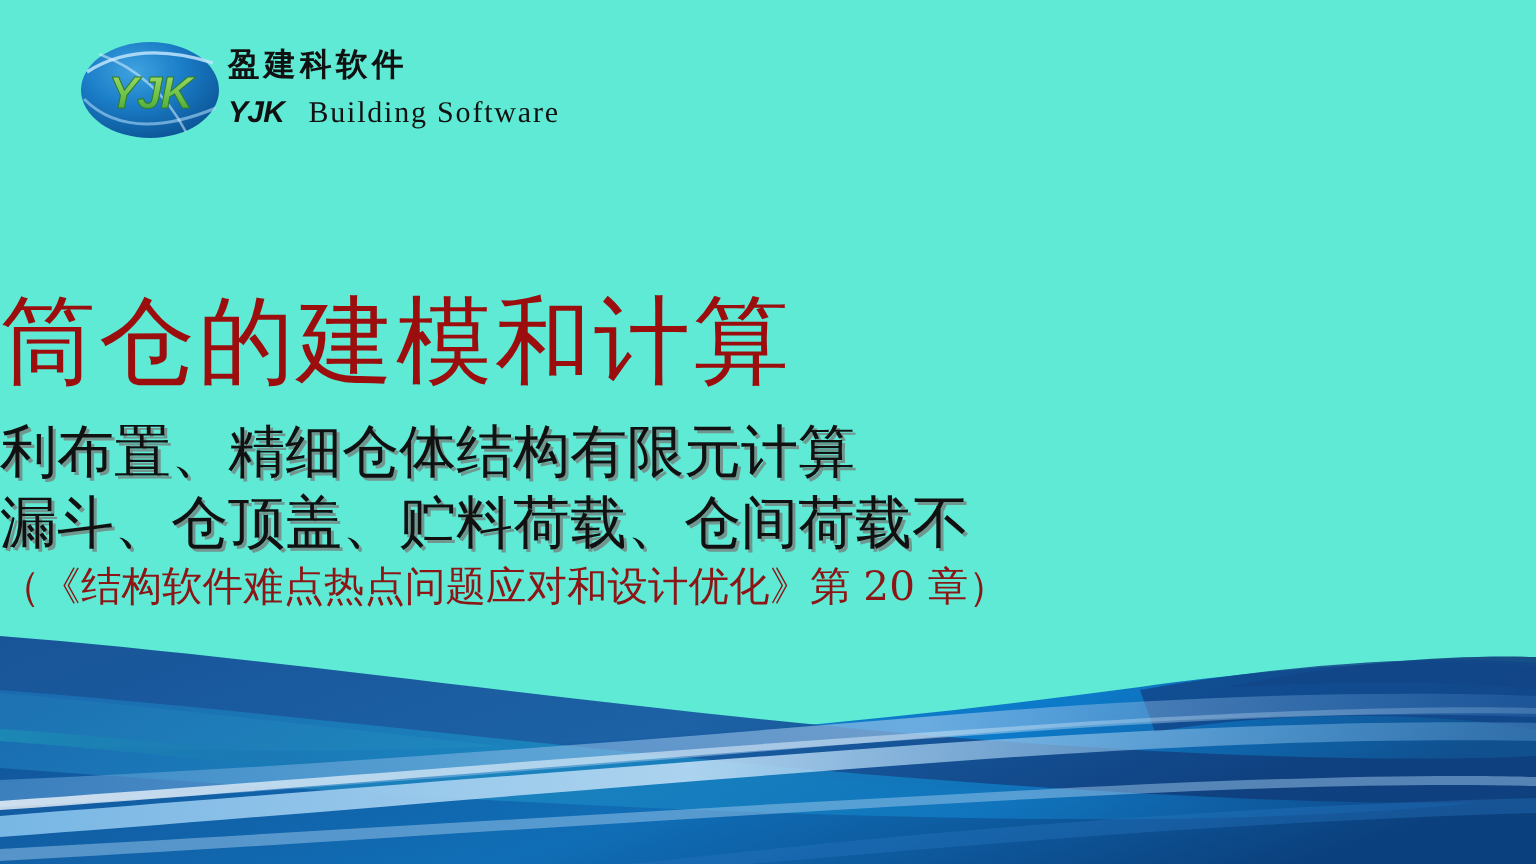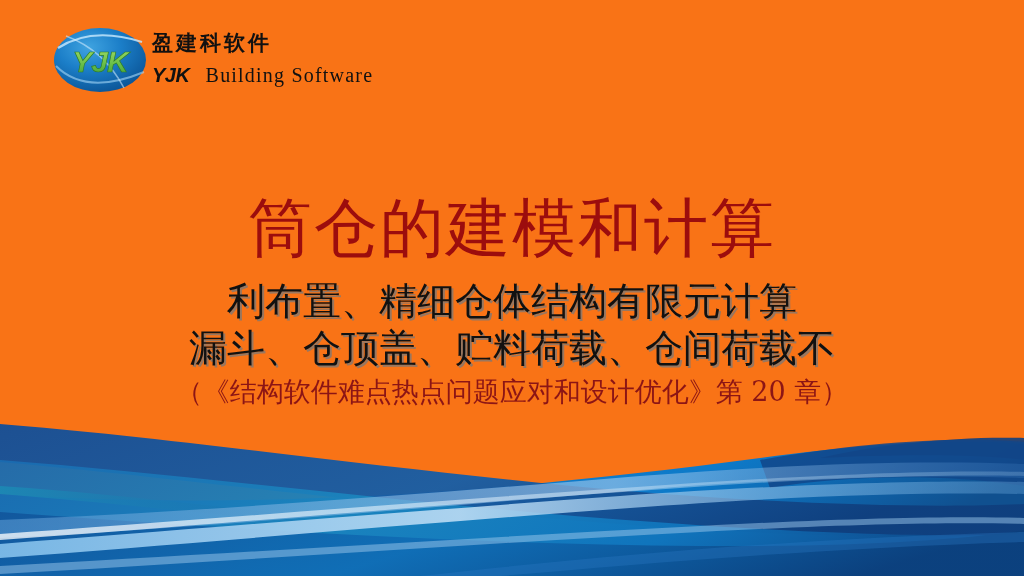--- a/index.html
+++ b/index.html
@@ -11,21 +11,21 @@
     width: 1024px;
     height: 576px;
     overflow: hidden;
     font-family: "Liberation Sans", sans-serif;
   }
 
   #slide {
     position: relative;
     width: 1024px;
     height: 576px;
-    background: #f97316;
+    background: #5eead4;
     overflow: hidden;
   }
 
   
   #logo-block {
     position: absolute;
     left: 52px;
     top: 24px;
     width: 360px;
     height: 74px;
@@ -74,21 +74,21 @@
     letter-spacing: 1.2px;
     margin-left: 10px;
   }
 
   
   #title-area {
     position: absolute;
     left: 0;
     top: 190px;
     width: 1024px;
-    text-align: center;
+    text-align: left;
   }
   #main-title {
     font-family: "DejaVu Sans", sans-serif;
     font-size: 64px;
     line-height: 76px;
     font-weight: 400;
     color: #9c0d0d;
     letter-spacing: 2px;
     white-space: nowrap;
   }

